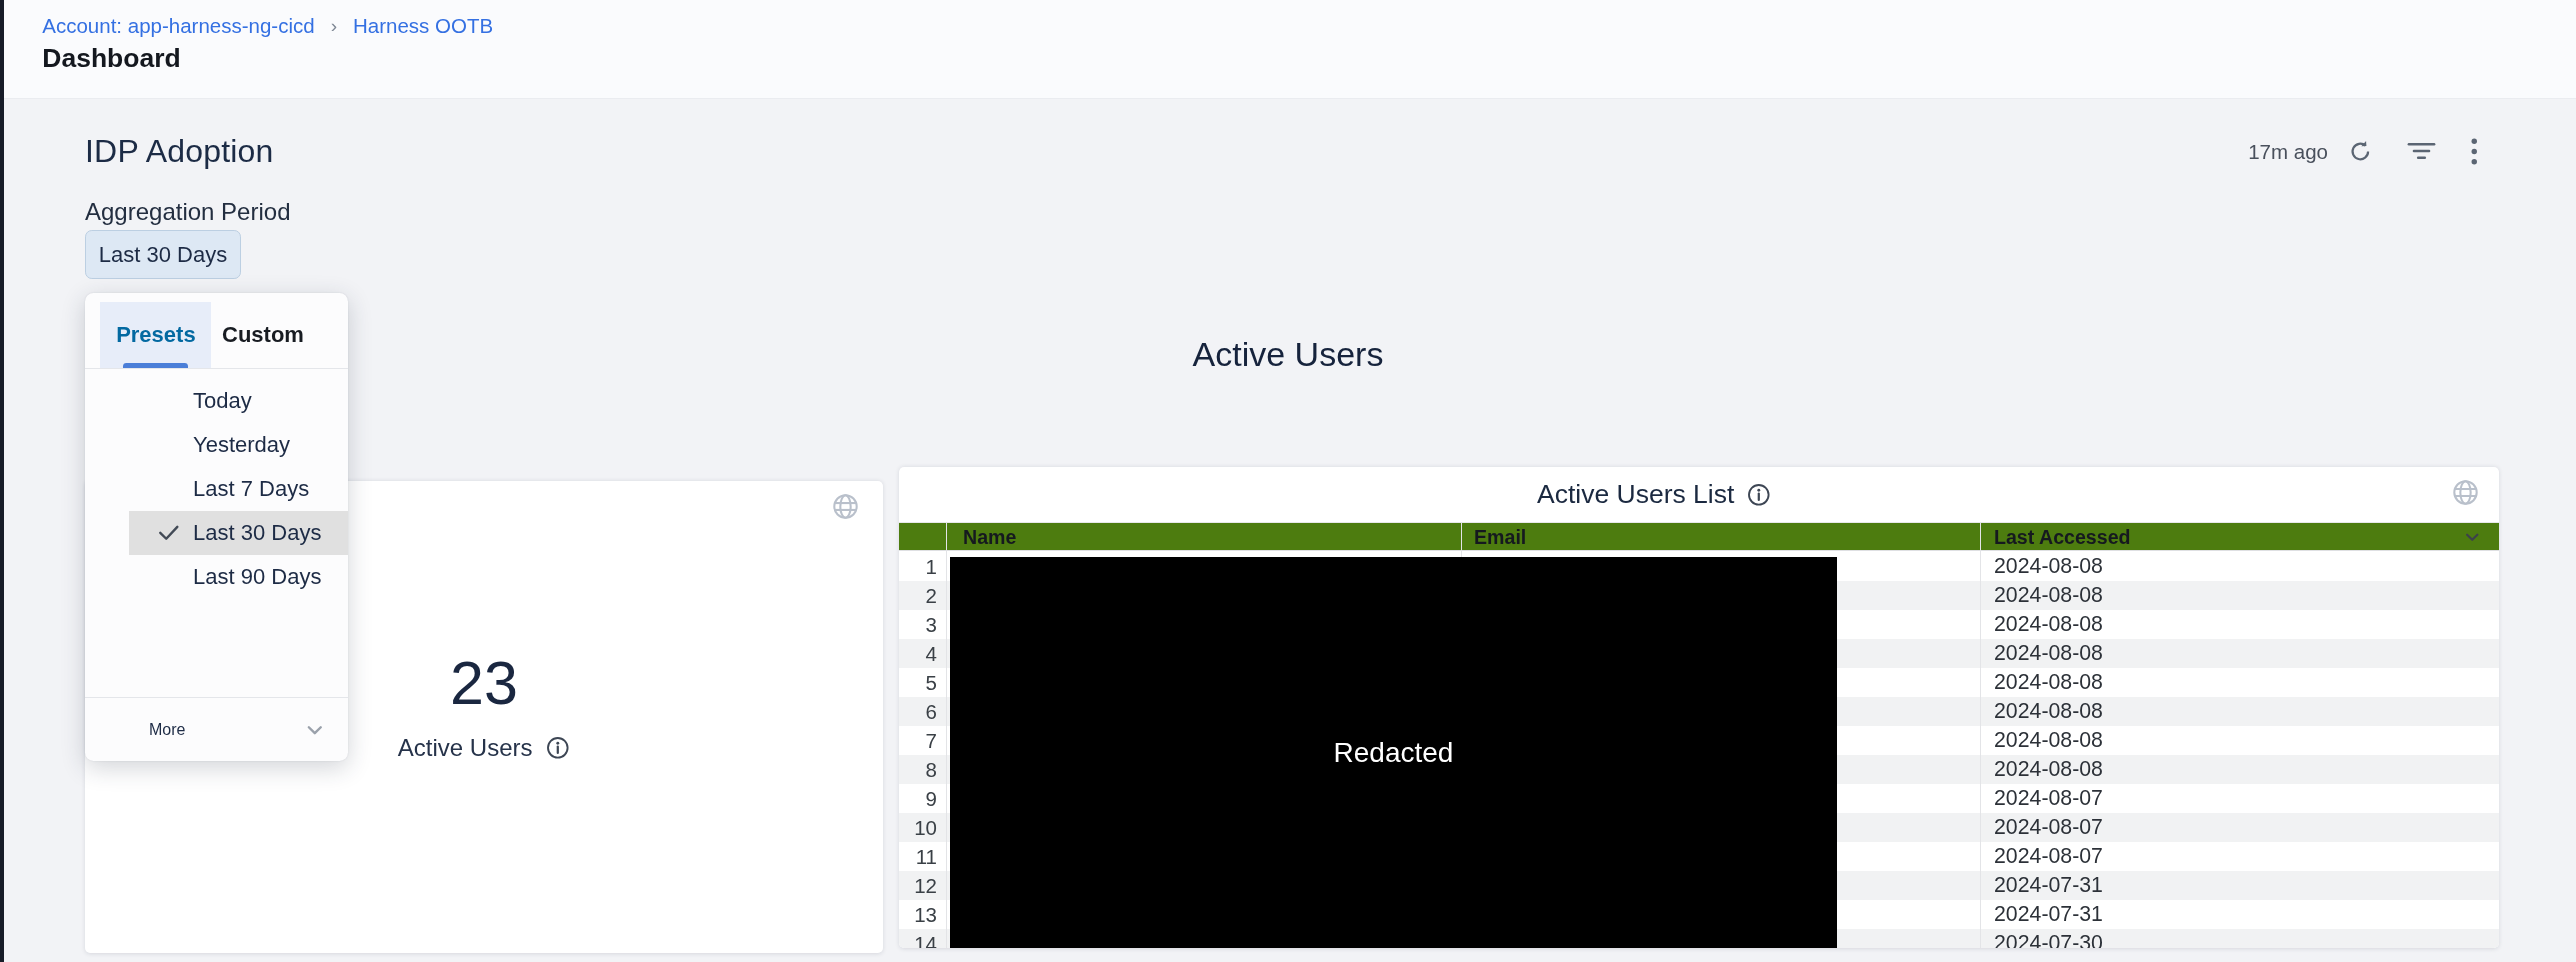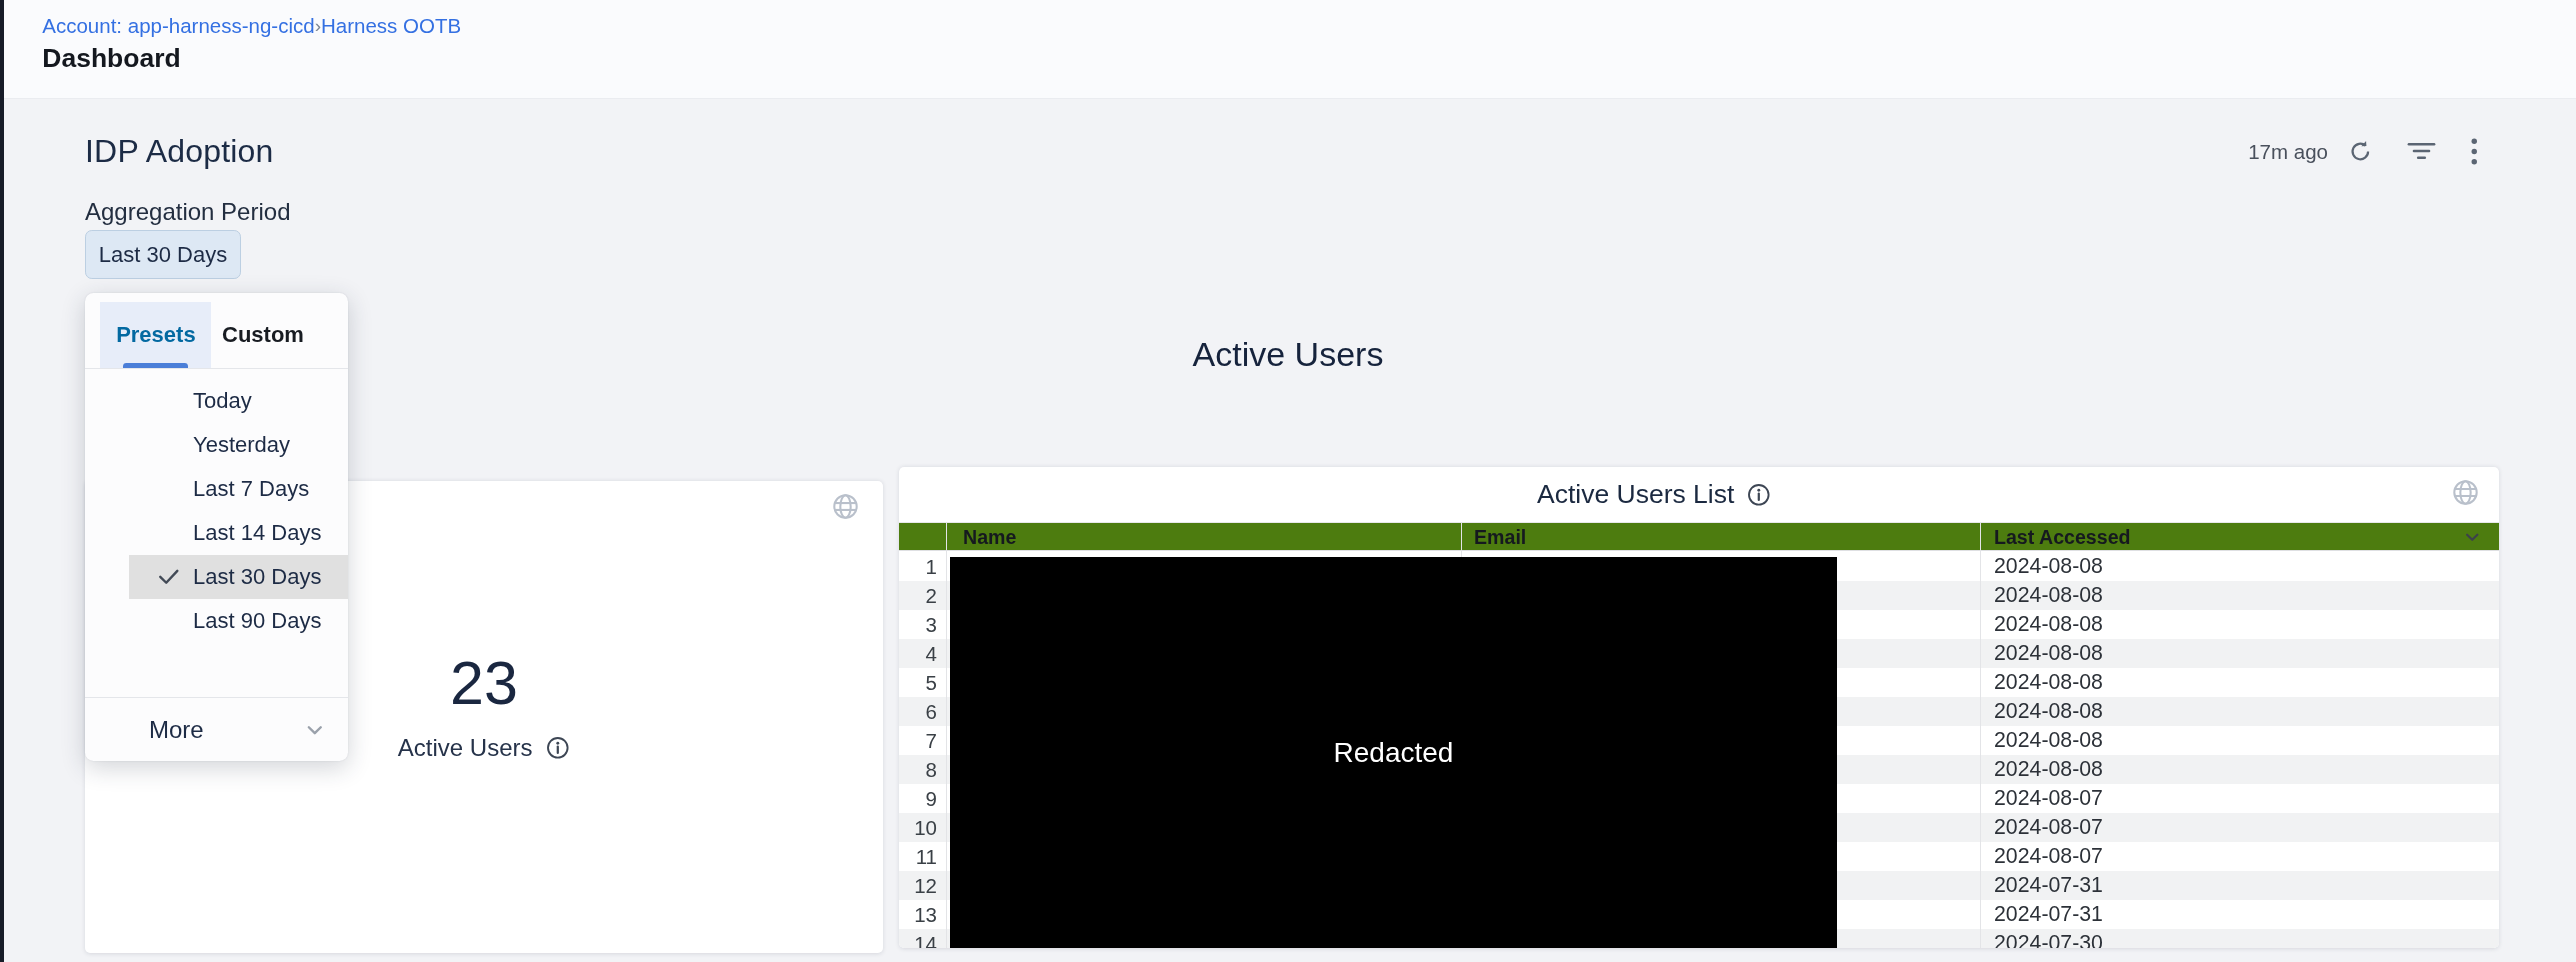--- a/index.html
+++ b/index.html
@@ -11,21 +11,21 @@
     overflow:hidden;
     color:#1d2b45;
   }
   .stage { position:absolute; inset:0; }
 
   
   .nav-sliver { position:absolute; left:0; top:0; width:4.3px; height:963px; background:#171c28; }
 
   
   .page-header { position:absolute; left:4.3px; top:0; right:0; height:99px; background:#fafbfd; border-bottom:0.9px solid #eaecf0; }
-  .breadcrumb { position:absolute; left:38px; top:13.7px; font-size:20.5px; display:flex; gap:0; align-items:center; }
+  .breadcrumb { position:absolute; left:38px; top:13.7px; font-size:20.5px; display:flex; gap:16px; align-items:center; }
   .crumb-link { color:#3470e2; cursor:pointer; }
   .crumb-sep { color:#7e8794; font-size:19px; }
   .page-title { position:absolute; left:38px; top:43px; font-size:26.5px; font-weight:700; color:#14181f; }
 
   
   .dash-title { position:absolute; left:85px; top:133px; font-size:32px; color:#1c2b45; letter-spacing:0.2px; }
   .updated-text { position:absolute; left:2168px; width:160px; top:140px; font-size:20.5px; color:#49505c; text-align:right; }
   .hdr-iconbtn { position:absolute; top:133px; width:36px; height:36px; display:flex; align-items:center; justify-content:center; cursor:pointer; border-radius:5.1px; }
   .hdr-refresh { left:2342px; }
   .hdr-filter { left:2403px; }
@@ -40,21 +40,21 @@
   .tab { position:absolute; top:8.5px; height:67px; display:flex; align-items:center; justify-content:center; font-size:22px; font-weight:700; cursor:pointer; }
   .tab-presets { left:15.4px; width:111px; background:#e7edf9; color:#0369a1; }
   .tab-presets .tab-underline { position:absolute; bottom:0; left:23px; width:65px; height:5.1px; background:#4a7ed8; border-radius:3.4px 3.4px 0 0; }
   .tab-custom { left:126px; width:104px; color:#181c22; }
   .tabs-divider { position:absolute; left:0; right:0; top:75px; height:0.9px; background:#e4e6ea; }
   .dd-items { position:absolute; left:0; right:0; top:86px; }
   .dd-item { position:relative; height:44px; display:flex; align-items:center; padding-left:64px; font-size:22px; color:#1d2b45; cursor:pointer;margin-left:44px; }
   .dd-item.selected { background:#e0e0e0; }
   .dd-check { position:absolute; left:27px; top:9.4px; }
   .more-divider { position:absolute; left:0; right:0; top:404px; height:0.9px; background:#e4e6ea; }
-  .more-row { position:absolute; left:0; right:0; top:405px; bottom:0; display:flex; align-items:center; padding-left:64px; font-size:24px; color:#1d2b45; cursor:pointer; border-radius:0 0 8.5px 8.5px; }
+  .more-row { position:absolute; left:0; right:0; top:405px; bottom:0; display:flex; align-items:center; padding-left:64px; font-size:16px; color:#1d2b45; cursor:pointer; border-radius:0 0 8.5px 8.5px; }
   .more-chevron { position:absolute; left:217px; top:50%; margin-top:-12.8px; }
 
   
   .section-title { position:absolute; left:0; right:0; top:335px; text-align:center; font-size:34px; font-weight:500; color:#16233c; }
 
   
   .card { position:absolute; background:#fff; border-radius:5.1px; box-shadow:0 0.9px 4.3px rgba(30,40,60,.13); }
   .metric-card { left:85px; top:467px; width:798px; height:472px; z-index:1;margin-top:14px; }
   .table-card { left:899px; top:467px; width:1600px; height:481px; overflow:hidden; z-index:1; }
   .globe-badge { position:absolute; top:10.2px; width:31px; height:31px; }
@@ -149,23 +149,20 @@
     <div class="tabs-divider"></div>
     <div class="dd-items">
         <div class="dd-item">
           <span>Today</span>
         </div>
         <div class="dd-item">
           <span>Yesterday</span>
         </div>
         <div class="dd-item">
           <span>Last 7 Days</span>
-        </div>
-        <div class="dd-item">
-          <span>Last 14 Days</span>
         </div>
         <div class="dd-item selected">
           <span class="dd-check">
             <svg width="25.6" height="25.6" viewBox="0 0 30 30">
               <polyline points="5,15 12,22 25,8" fill="none" stroke="#424a56" stroke-width="2.8" stroke-linecap="round" stroke-linejoin="round"></polyline>
             </svg>
           </span>
           <span>Last 30 Days</span>
         </div>
         <div class="dd-item">

